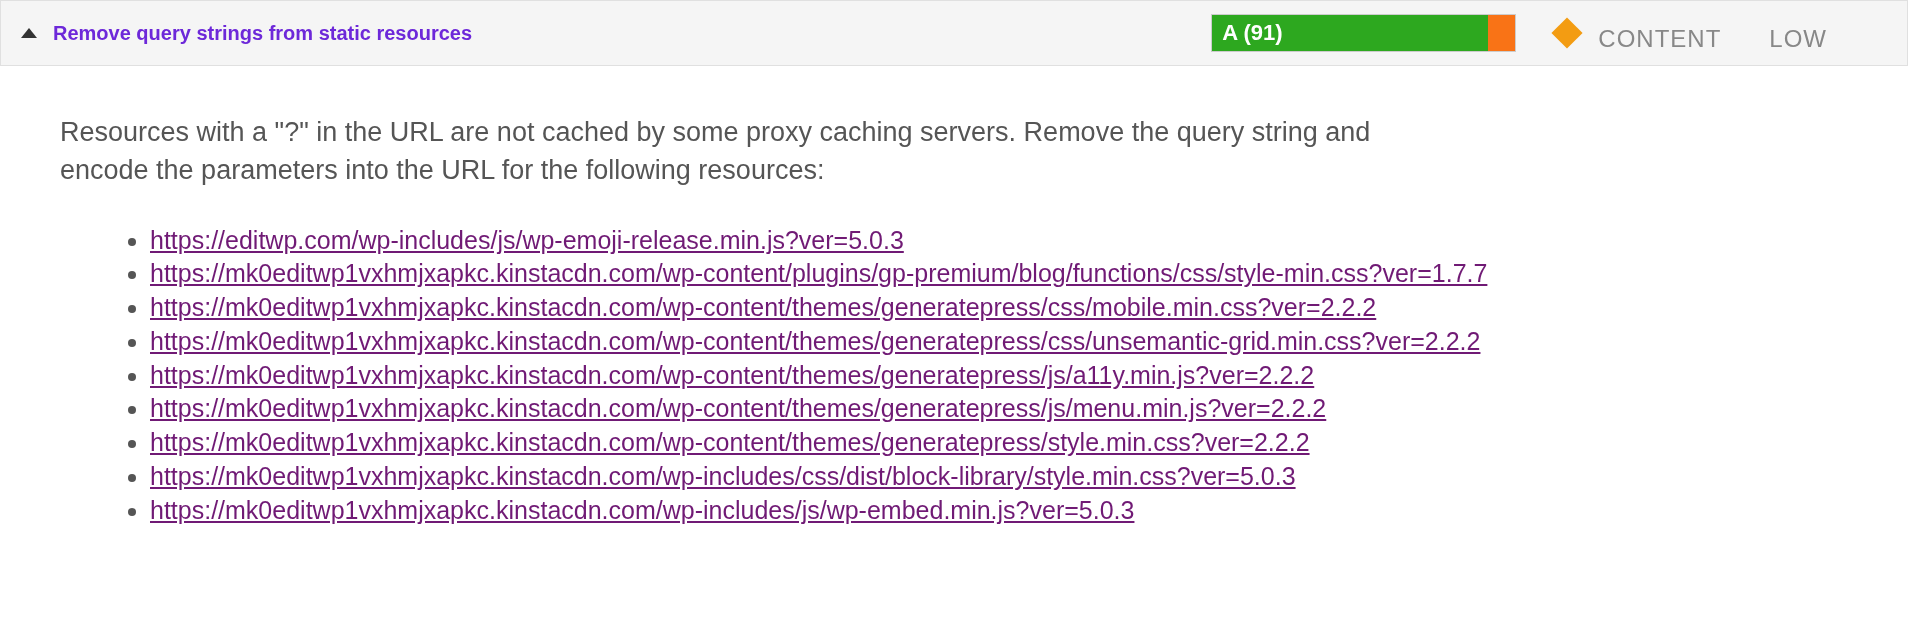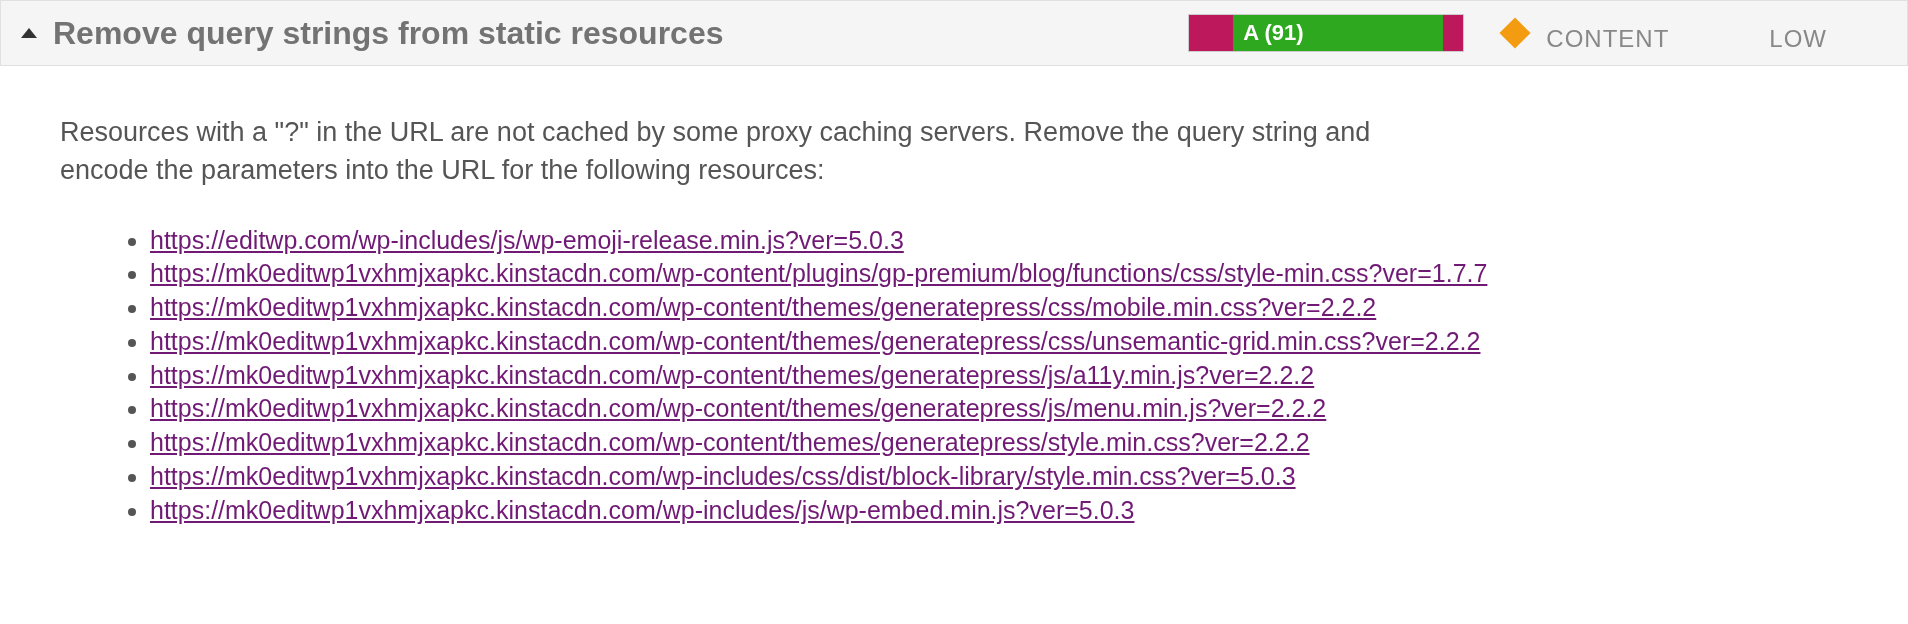--- a/index.html
+++ b/index.html
@@ -27,37 +27,36 @@
       flex: 0 0 auto;
     }
     .caret-up {
       width: 0;
       height: 0;
       border-left: 8px solid transparent;
       border-right: 8px solid transparent;
       border-bottom: 10px solid #333;
     }
     .title {
-      color: #737373;
-      font-size: 32px;
+      color: #6d28d9;
+      font-size: 20px;
       font-weight: bold;
       cursor: pointer;
     }
     .spacer-left {
       flex: 1;
     }
     .score-container {
       display: flex;
       align-items: center;
-      width: 276px;
+      width: 305px;
       height: 38px;
       border: 1px solid #ccc;
-      background: #be185d;
+      background: #f97316;
       flex: 0 0 auto;
-      padding-left: 44px;
     }
     .score-fill {
       background: #2da81f;
       height: 100%;
       display: flex;
       align-items: center;
       padding-left: 10px;
       color: #fff;
       font-size: 22px;
       font-weight: bold;
@@ -65,21 +64,21 @@
     .diamond {
       width: 22px;
       height: 22px;
       background: #f39c12;
       transform: rotate(45deg);
       margin-left: 20px;
       flex: 0 0 auto;
     }
     .meta-labels {
       display: flex;
-      gap: 100px;
+      gap: 48px;
       margin-left: auto;
       padding-right: 60px;
       margin-top: 12px;
     }
     .meta-label {
       color: #888;
       font-size: 24px;
       letter-spacing: 1px;
     }
     .content {

